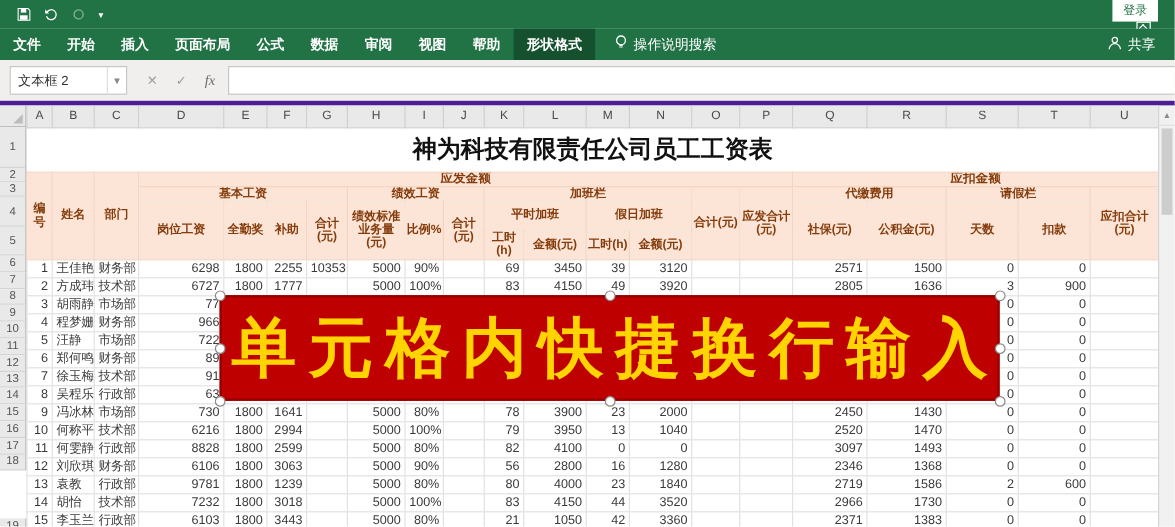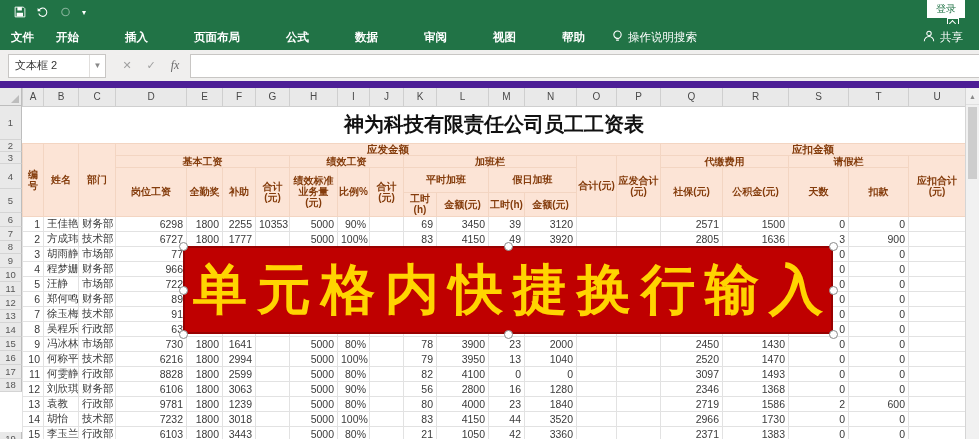--- a/index.html
+++ b/index.html
@@ -20,21 +20,21 @@
   .ribbondisp::after{content:"";position:absolute;left:2px;top:2px;width:4px;height:4px;border-left:1px solid #fff;border-top:1px solid #fff;transform:rotate(45deg);}
   
   .tabs{position:absolute;top:24px;left:0;width:979px;height:26px;background:#217346;
         display:flex;align-items:stretch;color:#fff;font-size:11.5px;}
   .tab{display:flex;align-items:center;padding:0 11px;cursor:default;font-weight:bold;}
   .tab.active{background:#15512e;}
   .tellme{display:flex;align-items:center;gap:5px;padding:0 10px;margin-left:6px;}
   .share{margin-left:auto;display:flex;align-items:center;gap:5px;padding:0 16px;}
   
   .fbar{position:absolute;top:50px;left:0;width:979px;height:38px;background:#f0efee;
-        border-bottom:7px solid #4c1d95;display:flex;align-items:center;box-sizing:border-box;padding-left:8px;}
+        border-bottom:4px solid #4c1d95;display:flex;align-items:center;box-sizing:border-box;padding-left:8px;}
   .namebox{width:96px;height:22px;background:#fff;border:1px solid #c8c6c4;display:flex;align-items:center;font-size:11px;color:#333;}
   .namebox .nbtext{flex:1;padding-left:6px;}
   .nbdrop{width:15px;height:100%;border-left:1px solid #e1dfdd;display:flex;align-items:center;justify-content:center;color:#888;font-size:8px;}
   .fbtns{display:flex;align-items:center;margin:0 4px 0 10px;gap:2px;}
   .fbtn{width:22px;height:22px;display:flex;align-items:center;justify-content:center;font-size:11px;color:#a0a0a0;}
   .fx{font-family:"Liberation Serif",serif;font-style:italic;color:#6b6b6b;font-size:12px;}
   .finput{flex:1;height:22px;background:#fff;border:1px solid #c8c6c4;border-right:none;font-size:11px;padding:0 4px;outline:none;}
   
   .sheet{position:absolute;top:88px;left:0;width:965px;height:351px;overflow:hidden;background:#fff;}
   .corner{position:absolute;left:0;top:0;width:22px;height:18px;background:#e9e9e9;border-right:1px solid #bdbdbd;border-bottom:1px solid #bdbdbd;box-sizing:border-box;}
@@ -98,29 +98,30 @@
     <span class="winbtn">—</span>
     <span class="winbtn">
         <span class="boxico"></span>
       </span>
     <span class="winbtn">✕</span>
   </div>
 </div>
 
 <div class="tabs">
   <span class="tab">文件</span>
-  <span style="display:flex;gap:24px;">
+  <span style="display:flex;">
       <span class="tab">开始</span>
       <span class="tab">插入</span>
       <span class="tab">页面布局</span>
       <span class="tab">公式</span>
       <span class="tab">数据</span>
       <span class="tab">审阅</span>
       <span class="tab">视图</span>
       <span class="tab">帮助</span>
+      <span class="tab active">形状格式</span>
     </span>
   <span class="tellme">
     <span>
       <svg width="11" height="13" viewBox="0 0 12 14">
           <circle cx="6" cy="5" r="4" fill="none" stroke="#fff" stroke-width="1.2"></circle>
           <path d="M4.5 9.5h3M4.5 11h3" stroke="#fff" stroke-width="1.1"></path>
         </svg>
     </span>
     <span>操作说明搜索</span>
   </span>

